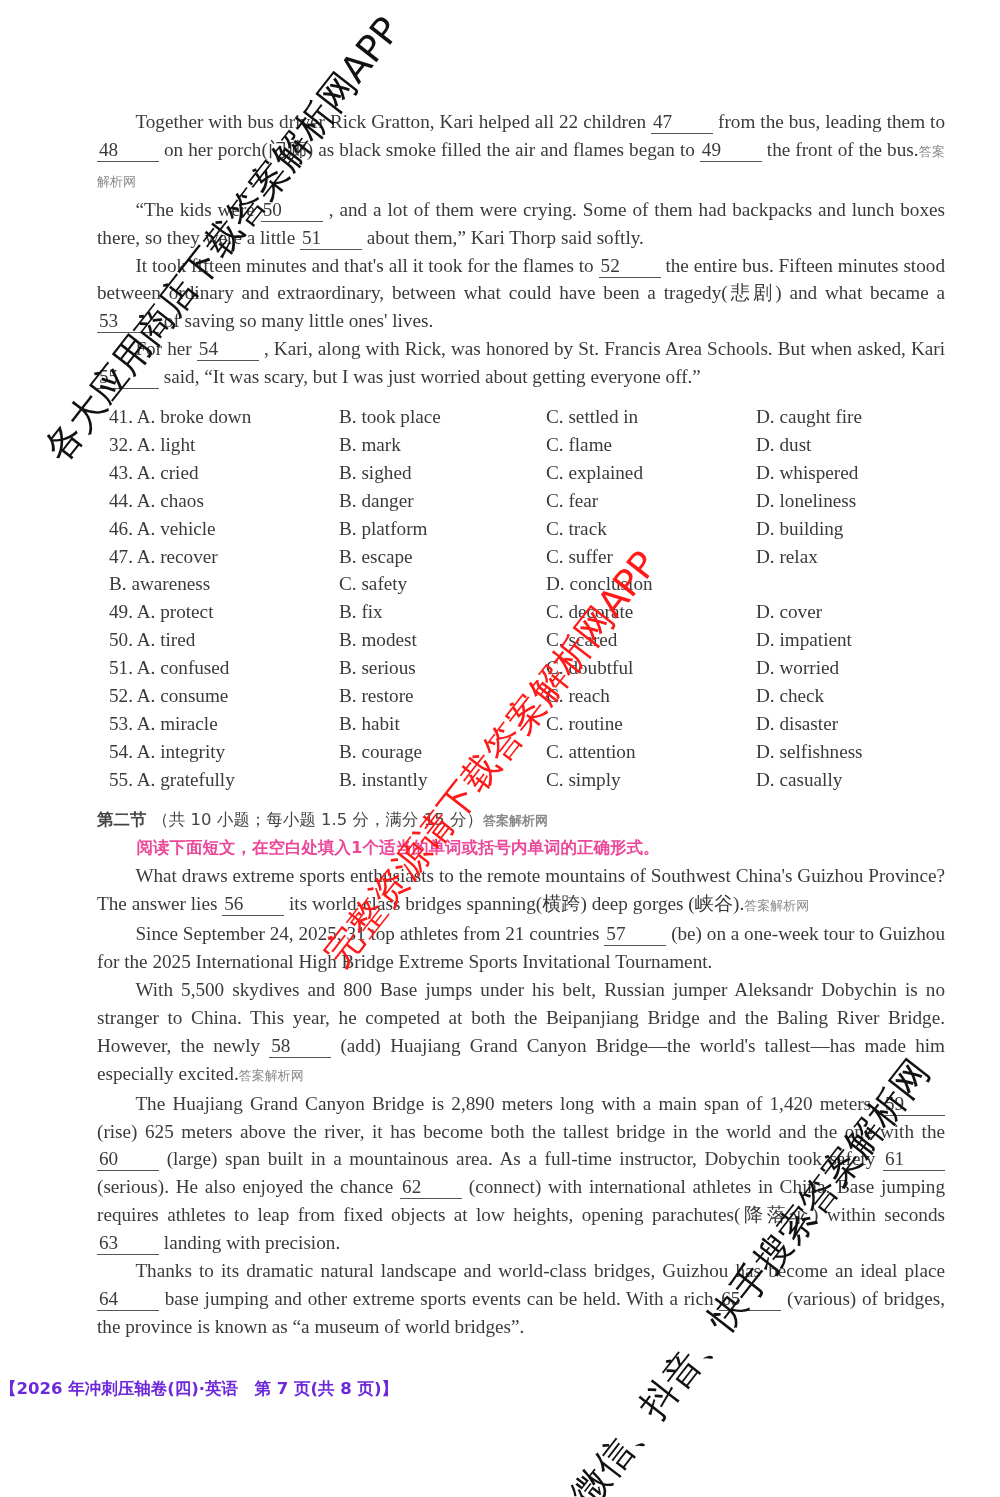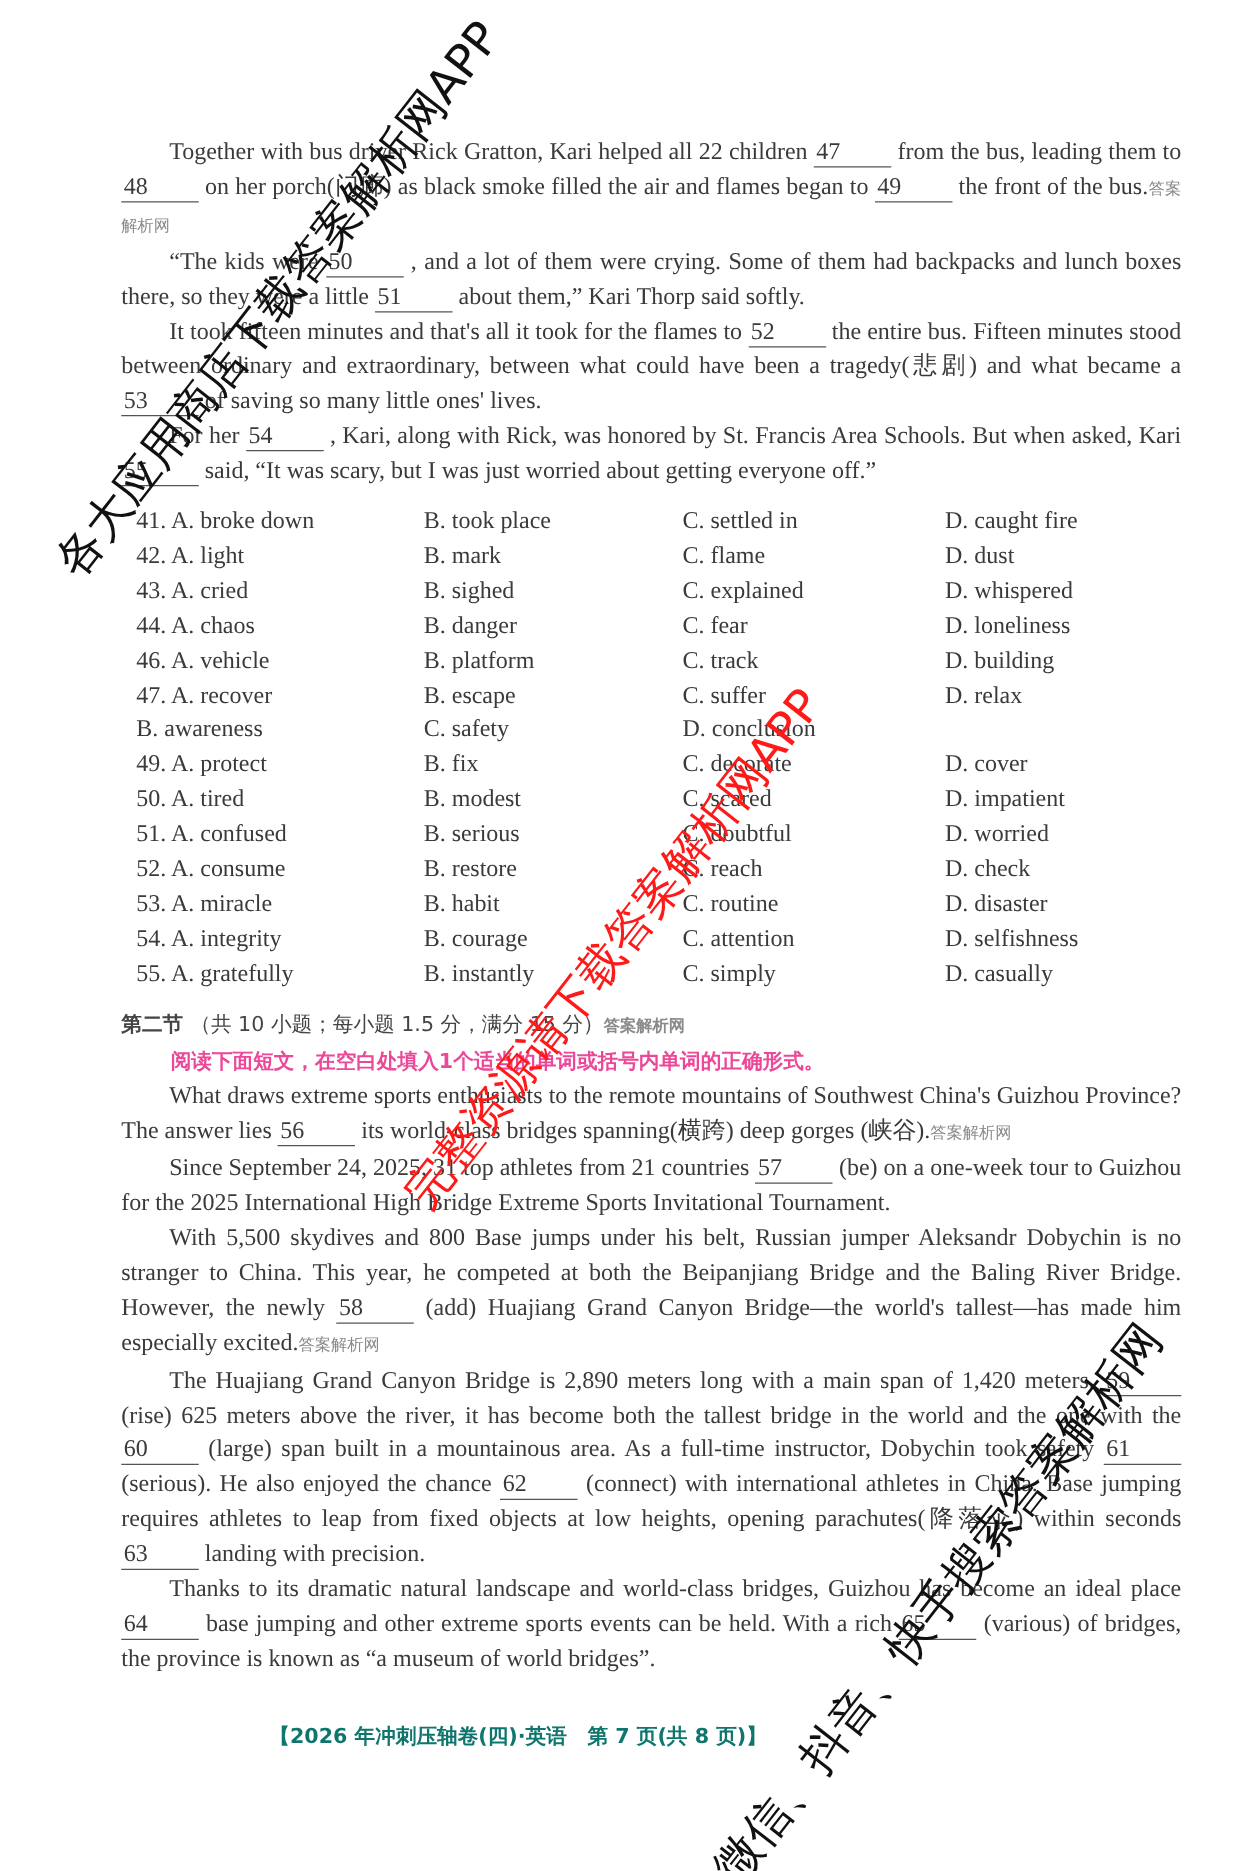--- a/index.html
+++ b/index.html
@@ -64,25 +64,24 @@
       font-weight: bold;
       line-height: 27.9px;
       text-indent: 2.4em;
       color: #ec4899;
     }
     .footer {
       position: absolute;
       top: 1378px;
       left: 0;
       width: 829px;
-      text-align: center;
       font-family: "DejaVu Sans", sans-serif;
       font-size: 16.5px;
       font-weight: bold;
-      color: #0f766e;
+      color: #6d28d9;
     }
     .wm {
       position: absolute;
       font-family: "DejaVu Sans", sans-serif;
       white-space: nowrap;
       transform-origin: 0 0;
       pointer-events: none;
       line-height: 1;
     }
     .wm-black { color: #111; font-size: 37px; }
@@ -109,21 +108,21 @@
   </div>
 
   <div class="options" id="options-list">
       <div class="opt-row">
         <span><span>41.</span> <span>A. broke down</span></span>
         <span>B. took place</span>
         <span>C. settled in</span>
         <span>D. caught fire</span>
       </div>
       <div class="opt-row">
-        <span><span>42.</span> <span>A. light</span></span>
+        <span><span>32.</span> <span>A. light</span></span>
         <span>B. mark</span>
         <span>C. flame</span>
         <span>D. dust</span>
       </div>
       <div class="opt-row">
         <span><span>43.</span> <span>A. cried</span></span>
         <span>B. sighed</span>
         <span>C. explained</span>
         <span>D. whispered</span>
       </div>

